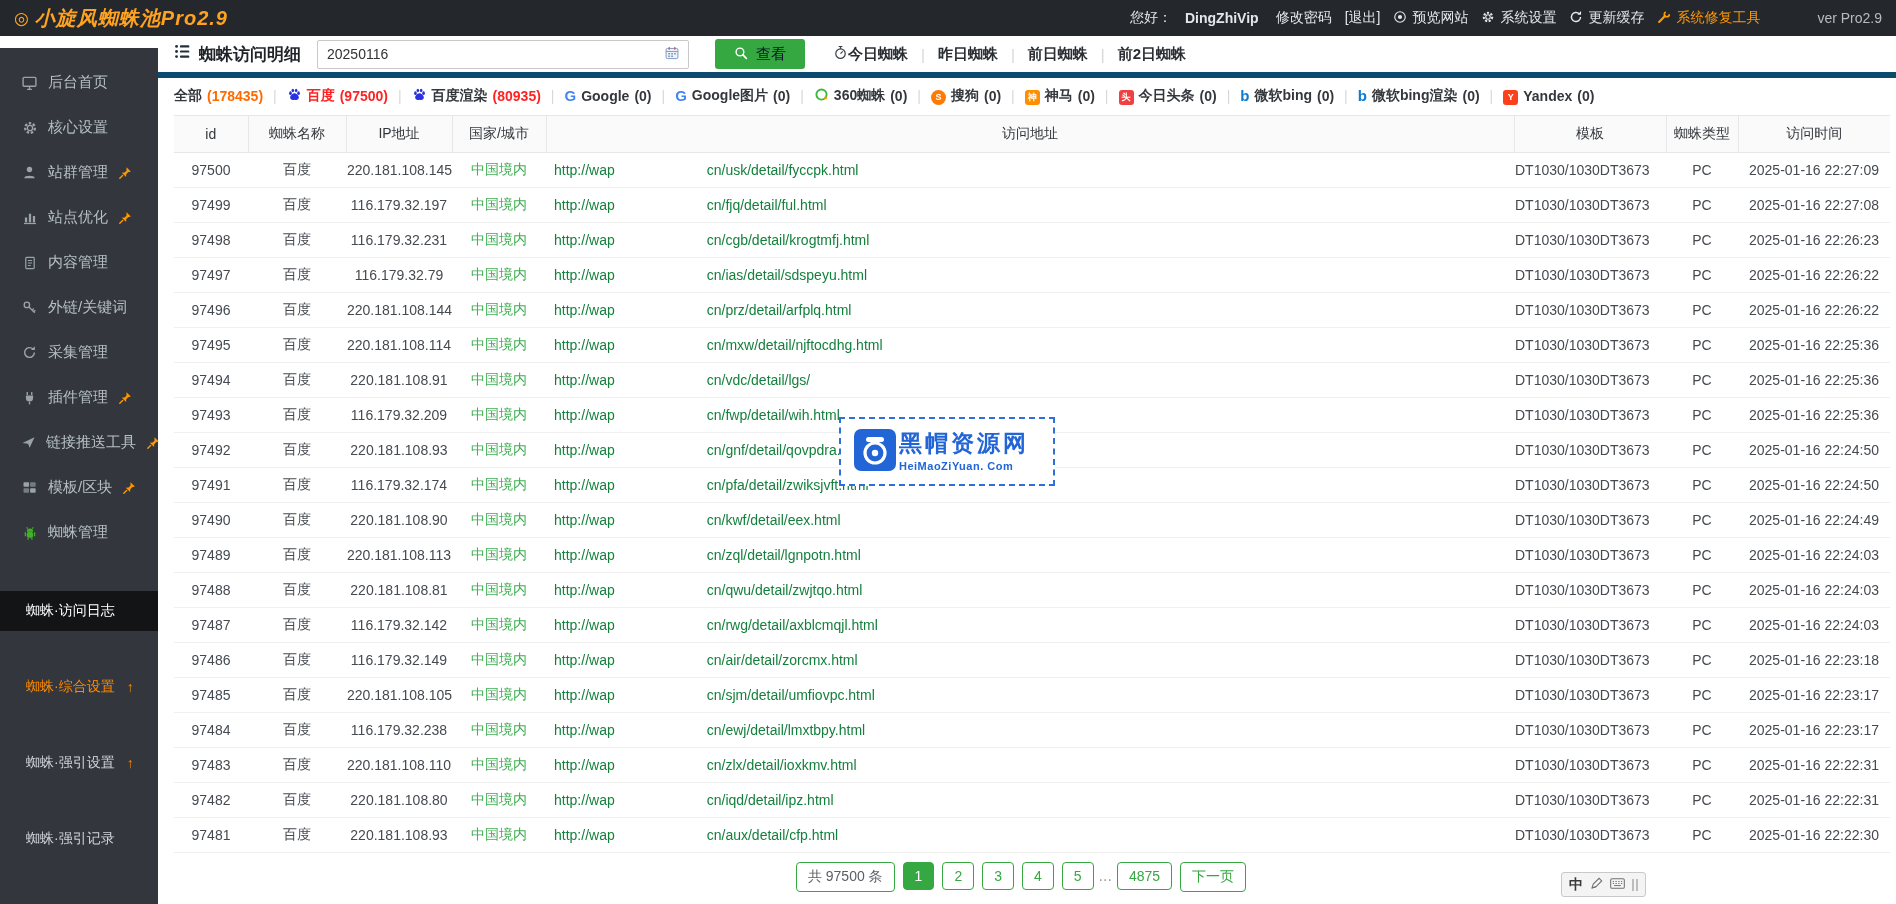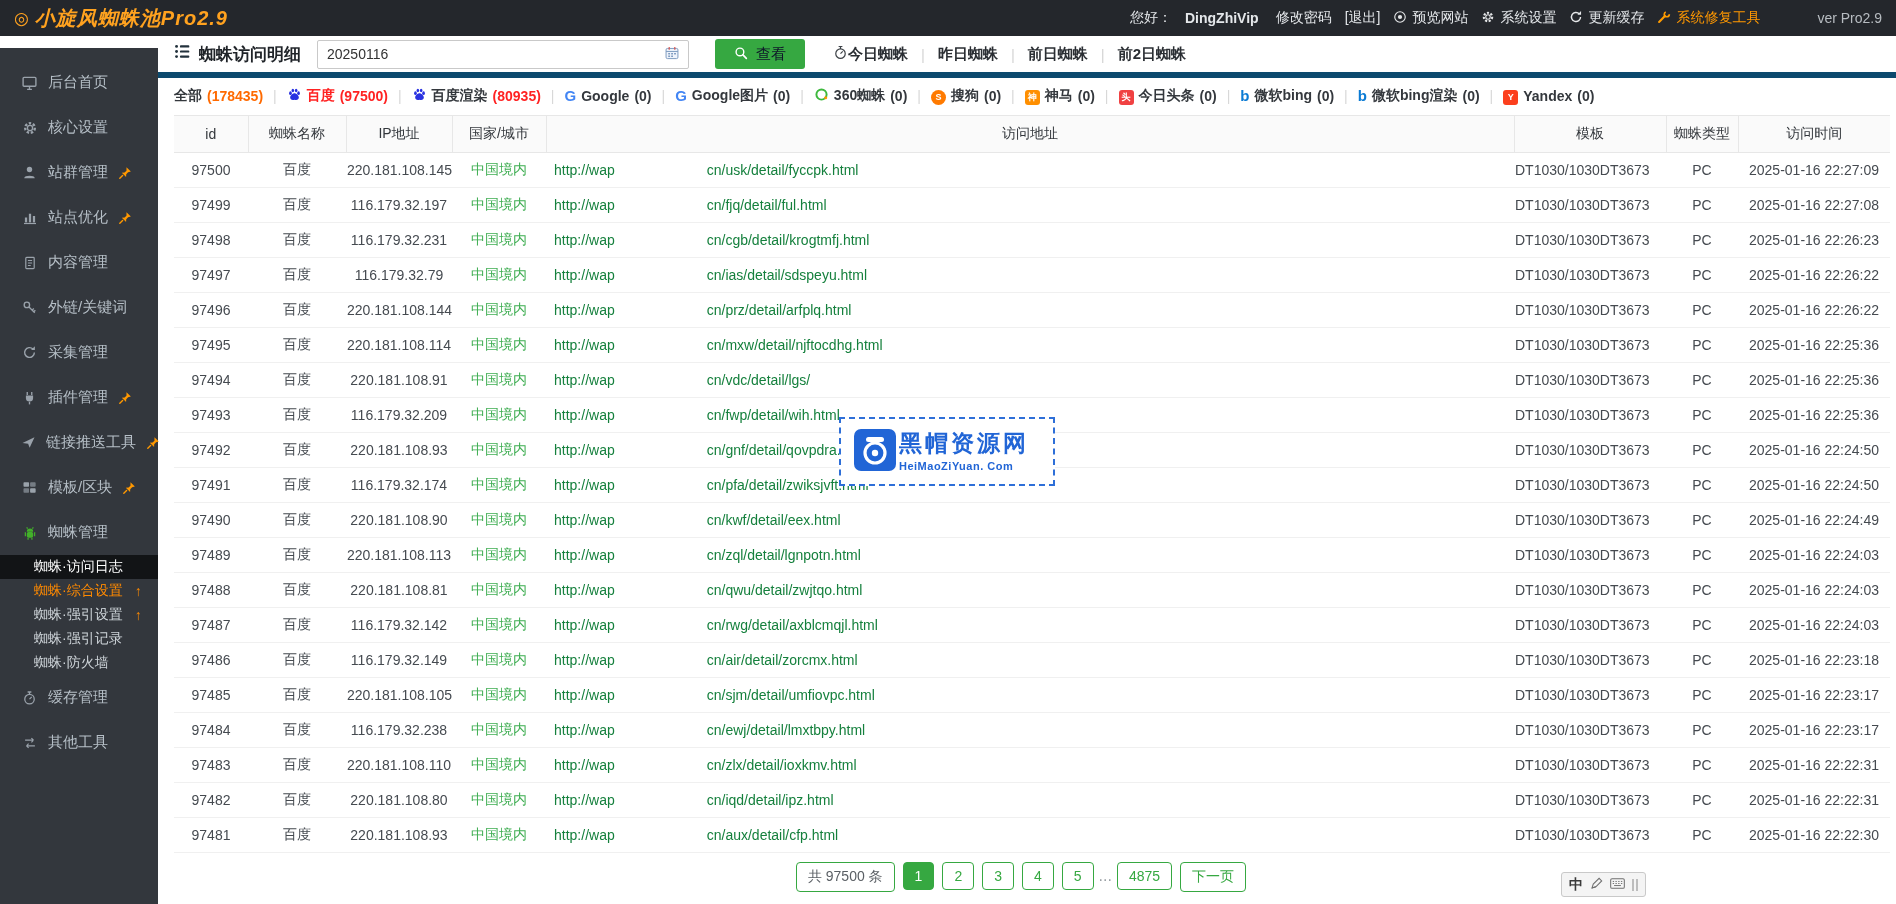--- a/index.html
+++ b/index.html
@@ -17,21 +17,21 @@
   .top-right .uname{font-weight:bold;margin-right:4px;}
   .top-right .repair{color:var(--pin-orange);}
   .top-right .ver{color:#b7bcc1;margin-left:44px;}
 
   
   .sidebar{position:absolute;top:48px;left:0;bottom:0;width:158px;background:#33373d;
     padding-top:12px;z-index:8;}
   .s-item{height:45px;display:flex;align-items:center;padding-left:21px;gap:10px;
     color:#b6bfc7;font-size:15px;cursor:pointer;white-space:nowrap;}
   .s-item .s-ico{width:17px;display:inline-flex;justify-content:center;}
-  .s-item.sub{height:24px;padding-left:34px;font-size:14px;color:#ced4d9;}
+  .s-item.sub{height:40px;padding-left:26px;font-size:14px;color:#ced4d9;margin-top:36px;}
   .s-item.active{background:#121416;color:#fff;}
   .s-item.orange{color:var(--submenu-orange);}
   .s-pin{display:inline-flex;margin-left:1px;}
   .s-arrow{color:var(--submenu-orange);font-weight:bold;margin-left:2px;}
 
   
   .main{position:absolute;left:158px;top:36px;right:0;bottom:0;background:#fff;}
 
   .toolbar{display:flex;align-items:center;height:42px;padding:0 16px;border-bottom:6px solid #0c4a6e;}
   .tb-title{font-weight:bold;font-size:17px;color:#1f2328;display:flex;align-items:center;gap:8px;}

